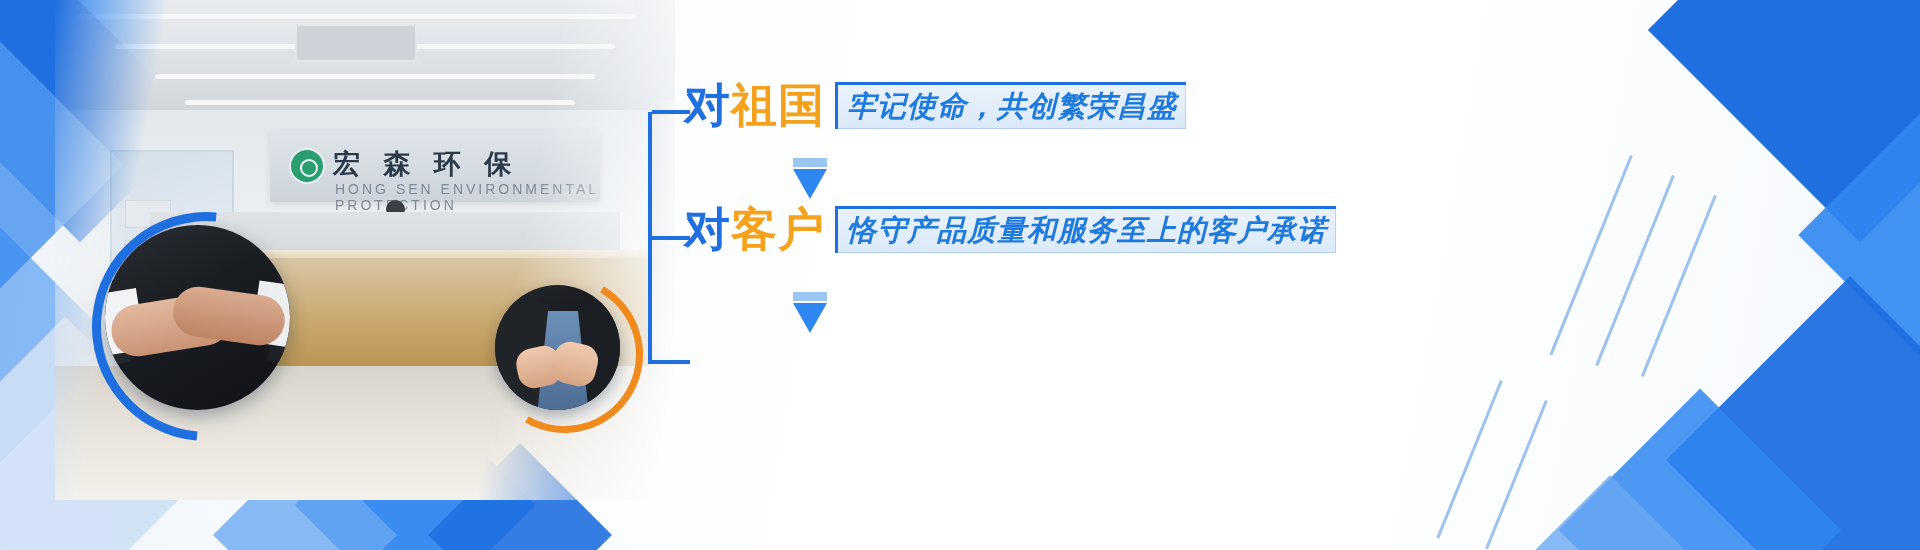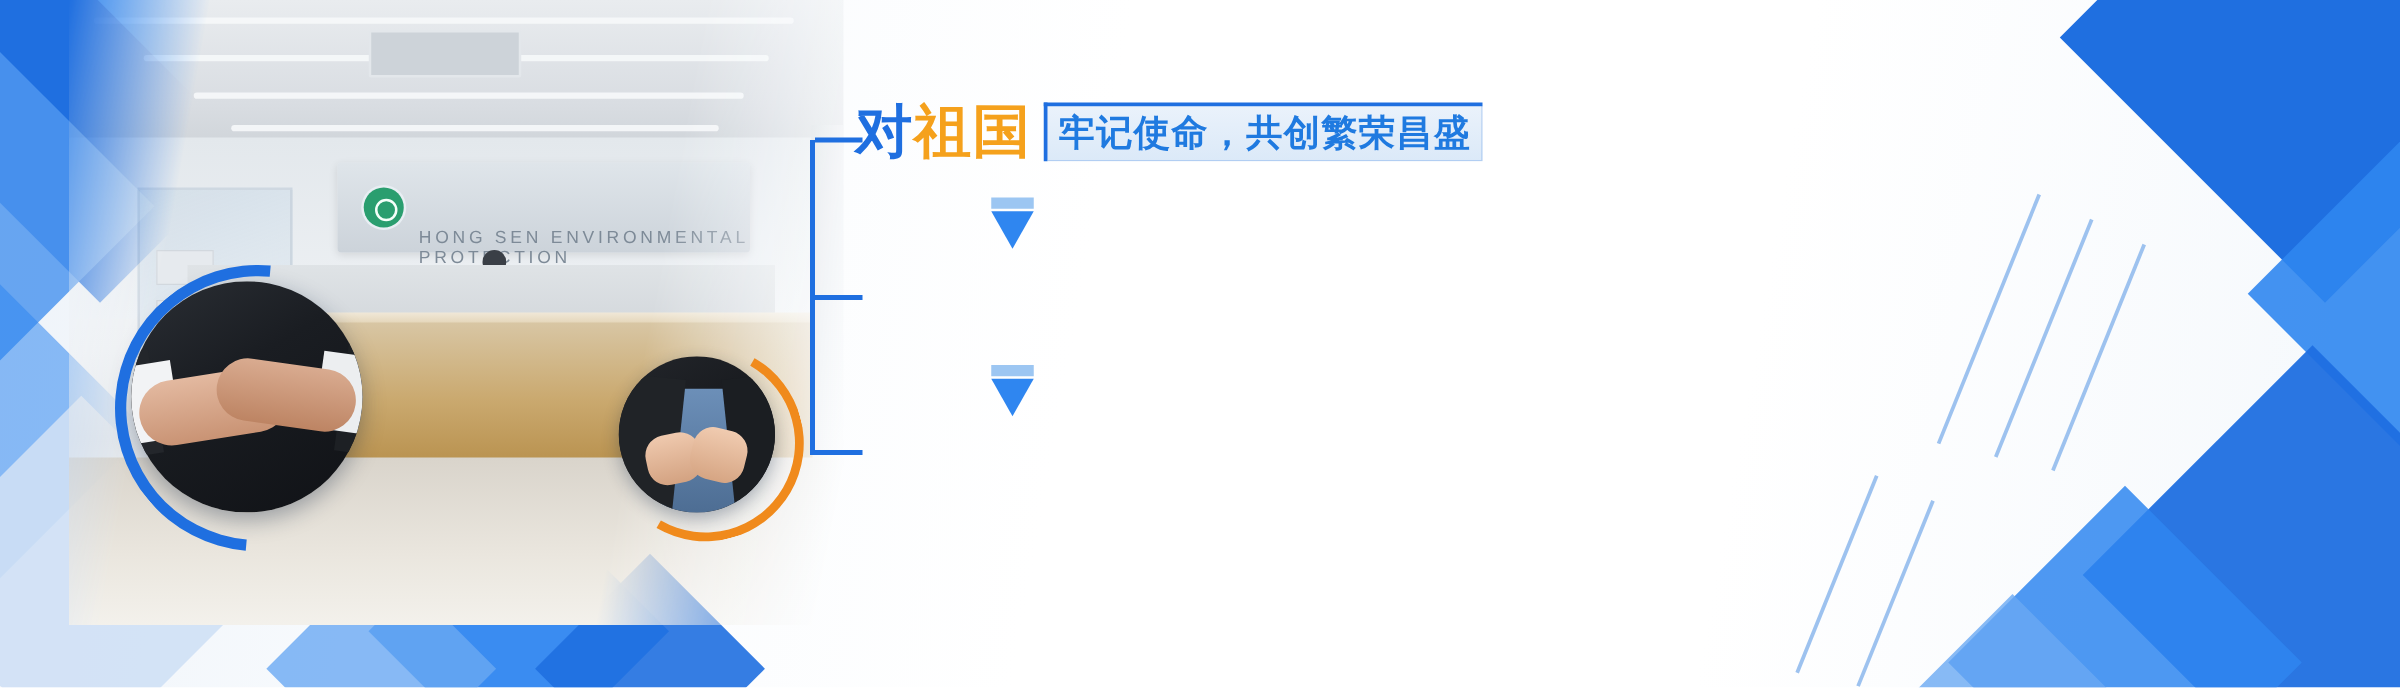--- a/index.html
+++ b/index.html
@@ -134,21 +134,21 @@
   .r3{margin-top:70px;}
 
   .lead{font-size:46px;font-weight:700;line-height:1;letter-spacing:1px;
         font-family:"DejaVu Sans","Liberation Sans",sans-serif;}
   .lead .blue{color:#1f6fe0;}
   .lead .orange{color:#f5a11c;}
 
   .tagbox{margin-left:10px;display:inline-flex;align-items:center;height:44px;padding:0 9px;
       background:linear-gradient(180deg,#eaf2fb,#dbe9f8);
       border-top:3px solid #1f6fe0;border-left:3px solid #1f6fe0;
-      box-shadow:inset -1px -1px 0 rgba(31,111,224,.22);}
+      box-shadow:inset -1px -1px 0 rgba(31,111,224,.22);font-style:italic;}
   .tagbox span{color:#1f7ae0;font-size:29px;font-weight:700;letter-spacing:1px;
       font-family:"DejaVu Sans","Liberation Sans",sans-serif;}
 
   .arrow{position:absolute;left:145px;width:34px;}
   .arrow .cap{width:34px;height:9px;background:#9cc6f2;}
   .arrow .tri{width:0;height:0;margin-top:2px;
       border-left:17px solid transparent;border-right:17px solid transparent;
       border-top:30px solid #2f86f0;}
   .a1{top:80px;} .a2{top:214px;}
 </style>
@@ -187,20 +187,21 @@
       <div class="ceil-vent"></div>
       <div class="wall"></div>
       <div class="glass"></div>
       <div class="shelfbox" style="left:70px;top:200px;width:44px;height:26px;"></div>
       <div class="shelfbox" style="left:70px;top:240px;width:44px;height:26px;"></div>
       <div class="shelfbox" style="left:70px;top:280px;width:44px;height:26px;"></div>
       <div class="pillar"></div>
 
       <div class="signboard"></div>
       <div class="signlogo"></div>
+      <div class="signtext">宏 森 环 保</div>
       <div class="signsub">HONG SEN ENVIRONMENTAL PROTECTION</div>
 
       <div class="person">
         <div class="head"></div>
         <div class="body"></div>
       </div>
 
       <div class="deskfront"></div>
       <div class="deskedge"></div>
       <div class="desk"></div>
@@ -250,18 +251,26 @@
 
       <div class="row r1">
         <div class="lead">
           <span class="blue">对</span><span class="orange">祖国</span>
         </div>
         <div class="tagbox">
           <span>牢记使命，共创繁荣昌盛</span>
         </div>
       </div>
 
+      <div class="row r2">
+        <div class="lead">
+          <span class="blue">对</span><span class="orange">客户</span>
+        </div>
+        <div class="tagbox">
+          <span>恪守产品质量和服务至上的客户承诺</span>
+        </div>
+      </div>
 
 
     </div>
   </div>
 
 </div>
 
 </body></html>

